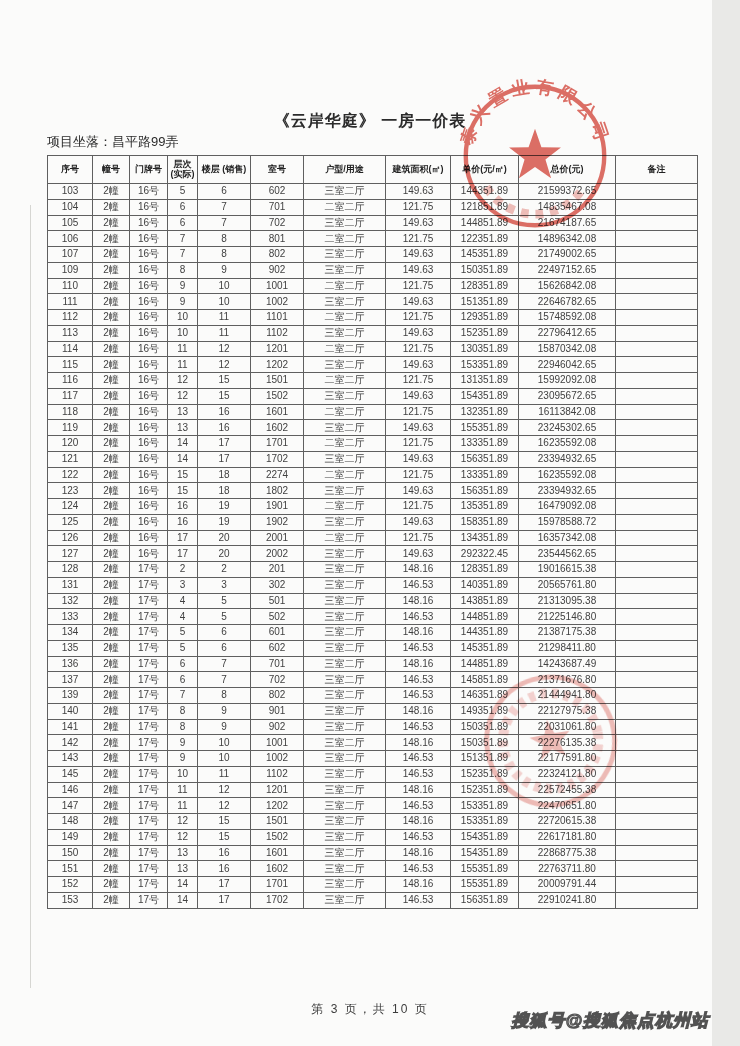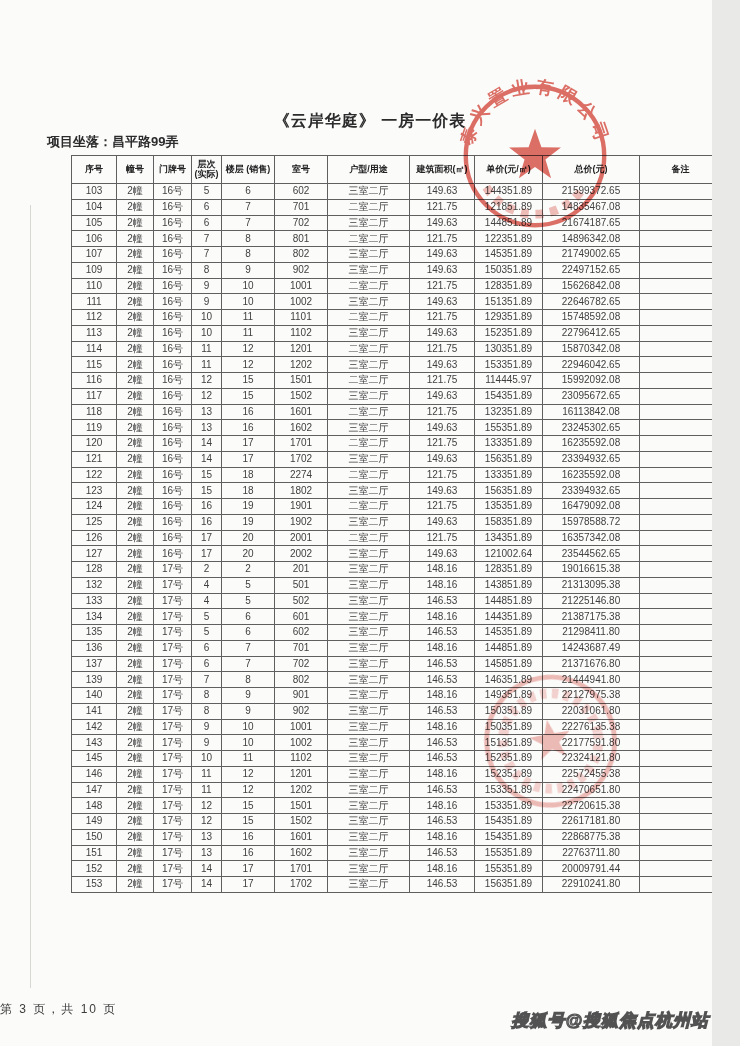--- a/index.html
+++ b/index.html
@@ -1,41 +1,41 @@
 <!DOCTYPE html>
 <html><head>
 <meta charset="utf-8">
 <style>
   html,body{margin:0;padding:0;background:#e9e9e7;}
   #page{position:relative;width:712px;height:1046px;background:#fbfbfa;overflow:hidden;
         font-family:"Liberation Sans","DejaVu Sans",sans-serif;color:#3f3f3f;}
   
   .doc-title{position:absolute;top:111px;left:0;width:740px;text-align:center;
              font-size:16px;font-weight:bold;color:#2b2b2b;letter-spacing:1px;}
-  .doc-location{position:absolute;top:133px;left:47px;font-size:13px;font-weight:bold;color:#2b2b2b;}
+  .doc-location{position:absolute;top:133px;left:47px;font-size:13px;font-weight:normal;color:#2b2b2b;}
   
   table.price-table{position:absolute;left:47px;top:155px;width:650px;
-        border-collapse:collapse;table-layout:fixed;border:1.5px solid #474747;margin-left:24px;}
+        border-collapse:collapse;table-layout:fixed;border:1.5px solid #474747;}
   .price-table th,.price-table td{border:1px solid #5f5f5f;padding:0;text-align:center;
         vertical-align:middle;overflow:hidden;}
   .price-table th{height:27px;font-size:9px;font-weight:bold;color:#222;
         white-space:pre-line;line-height:1.1;}
   .price-table td{height:14.75px;font-size:10px;line-height:1;color:#414141;}
   
   .scan-line{position:absolute;left:30px;top:205px;width:1px;height:783px;background:#d6d6d2;}
   
   .stamp{position:absolute;pointer-events:none;mix-blend-mode:multiply;filter:blur(0.4px);}
   .stamp1{left:457px;top:78px;opacity:0.82;}
   .stamp2{left:479px;top:669px;opacity:0.38;transform:rotate(-10deg);}
   .seal-stroke{fill:none;stroke:#d85045;}
   .seal-fill{fill:#d85045;}
   .seal-text{font-family:"Liberation Sans","DejaVu Sans",sans-serif;font-size:18px;
              font-weight:bold;fill:#d85045;letter-spacing:5px;}
   
-  .page-footer{position:absolute;top:1001px;left:0;width:740px;
+  .page-footer{position:absolute;top:1001px;left:0;width:740px;text-align:center;
                font-size:12px;color:#3c3c3c;letter-spacing:2px;}
   .watermark{position:absolute;top:1009px;right:3px;font-size:17px;font-weight:bold;
              letter-spacing:1px;color:#ffffff;font-style:italic;-webkit-text-stroke:1.2px #525252;}
 </style>
 </head>
 <body>
 
 <div id="page">
 
   <div class="doc-title">《云岸华庭》 一房一价表</div>
@@ -230,21 +230,21 @@
         </tr>
         <tr>
           <td>116</td>
           <td>2幢</td>
           <td>16号</td>
           <td>12</td>
           <td>15</td>
           <td>1501</td>
           <td>二室二厅</td>
           <td>121.75</td>
-          <td>114445.97</td>
+          <td>131351.89</td>
           <td>15992092.08</td>
           <td></td>
         </tr>
         <tr>
           <td>117</td>
           <td>2幢</td>
           <td>16号</td>
           <td>12</td>
           <td>15</td>
           <td>1502</td>
@@ -373,35 +373,48 @@
         </tr>
         <tr>
           <td>127</td>
           <td>2幢</td>
           <td>16号</td>
           <td>17</td>
           <td>20</td>
           <td>2002</td>
           <td>三室二厅</td>
           <td>149.63</td>
-          <td>121002.64</td>
+          <td>292322.45</td>
           <td>23544562.65</td>
           <td></td>
         </tr>
         <tr>
           <td>128</td>
           <td>2幢</td>
           <td>17号</td>
           <td>2</td>
           <td>2</td>
           <td>201</td>
           <td>三室二厅</td>
           <td>148.16</td>
           <td>128351.89</td>
           <td>19016615.38</td>
+          <td></td>
+        </tr>
+        <tr>
+          <td>131</td>
+          <td>2幢</td>
+          <td>17号</td>
+          <td>3</td>
+          <td>3</td>
+          <td>302</td>
+          <td>三室二厅</td>
+          <td>146.53</td>
+          <td>140351.89</td>
+          <td>20565761.80</td>
           <td></td>
         </tr>
         <tr>
           <td>132</td>
           <td>2幢</td>
           <td>17号</td>
           <td>4</td>
           <td>5</td>
           <td>501</td>
           <td>三室二厅</td>

